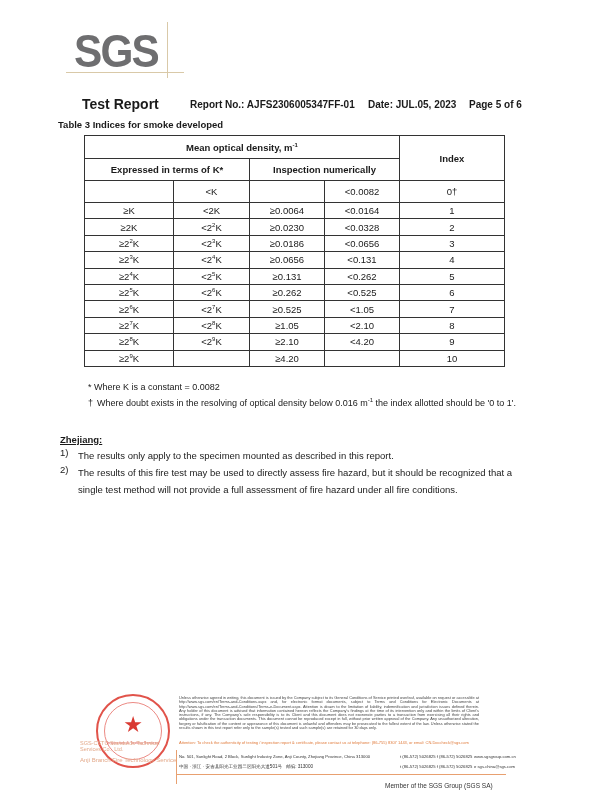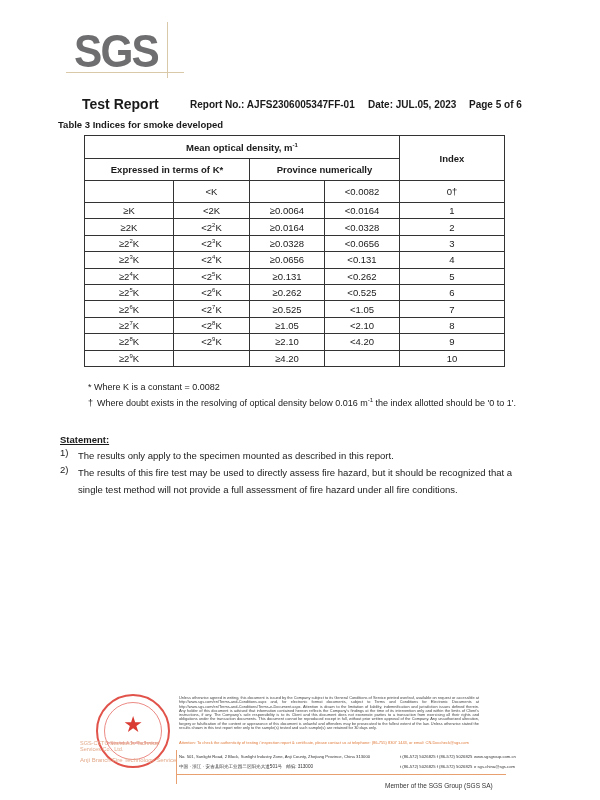--- a/index.html
+++ b/index.html
@@ -89,49 +89,49 @@
       <col class="c4">
       <col class="c5">
     </colgroup>
   <thead>
     <tr class="h1">
       <th colspan="4"><span>Mean optical density, m</span><sup>-1</sup></th>
       <th rowspan="2">Index</th>
     </tr>
     <tr class="h2">
       <th colspan="2">Expressed in terms of K*</th>
-      <th colspan="2">Province numerically</th>
+      <th colspan="2">Inspection numerically</th>
     </tr>
   </thead>
   <tbody id="tbody">
       <tr class="r0">
         <td><span></span></td>
         <td><span>&lt;K</span></td>
         <td><span></span></td>
         <td><span>&lt;0.0082</span></td>
         <td><span>0†</span></td>
       </tr>
       <tr class="rn">
         <td><span>≥K</span></td>
         <td><span>&lt;2K</span></td>
         <td><span>≥0.0064</span></td>
         <td><span>&lt;0.0164</span></td>
         <td><span>1</span></td>
       </tr>
       <tr class="rn">
         <td><span>≥2K</span></td>
         <td><span>&lt;2</span><sup>2</sup><span>K</span></td>
-        <td><span>≥0.0164</span></td>
+        <td><span>≥0.0230</span></td>
         <td><span>&lt;0.0328</span></td>
         <td><span>2</span></td>
       </tr>
       <tr class="rn">
         <td><span>≥2</span><sup>2</sup><span>K</span></td>
         <td><span>&lt;2</span><sup>3</sup><span>K</span></td>
-        <td><span>≥0.0328</span></td>
+        <td><span>≥0.0186</span></td>
         <td><span>&lt;0.0656</span></td>
         <td><span>3</span></td>
       </tr>
       <tr class="rn">
         <td><span>≥2</span><sup>3</sup><span>K</span></td>
         <td><span>&lt;2</span><sup>4</sup><span>K</span></td>
         <td><span>≥0.0656</span></td>
         <td><span>&lt;0.131</span></td>
         <td><span>4</span></td>
       </tr>
@@ -178,21 +178,21 @@
         <td><span>10</span></td>
       </tr>
     </tbody>
 </table>
 
 <div class="fn fn1">* Where K is a constant = 0.0082</div>
 <div class="fn fn2">
   <span class="dag">†</span><span>Where doubt exists in the resolving of optical density below 0.016 m</span><sup>-1</sup><span> the index allotted should be '0 to 1'.</span>
 </div>
 
-<div class="stmt-title">Statement:</div>
+<div class="stmt-title">Zhejiang:</div>
 <div class="stmt-item s1">
   <span class="num">1)</span>
   <span class="txt">The results only apply to the specimen mounted as described in this report.</span>
 </div>
 <div class="stmt-item s2">
   <span class="num">2)</span>
   <span class="txt">The results of this fire test may be used to directly assess fire hazard, but it should be recognized that a single test method will not provide a full assessment of fire hazard under all fire conditions.</span>
 </div>
 
 <div class="footer">

